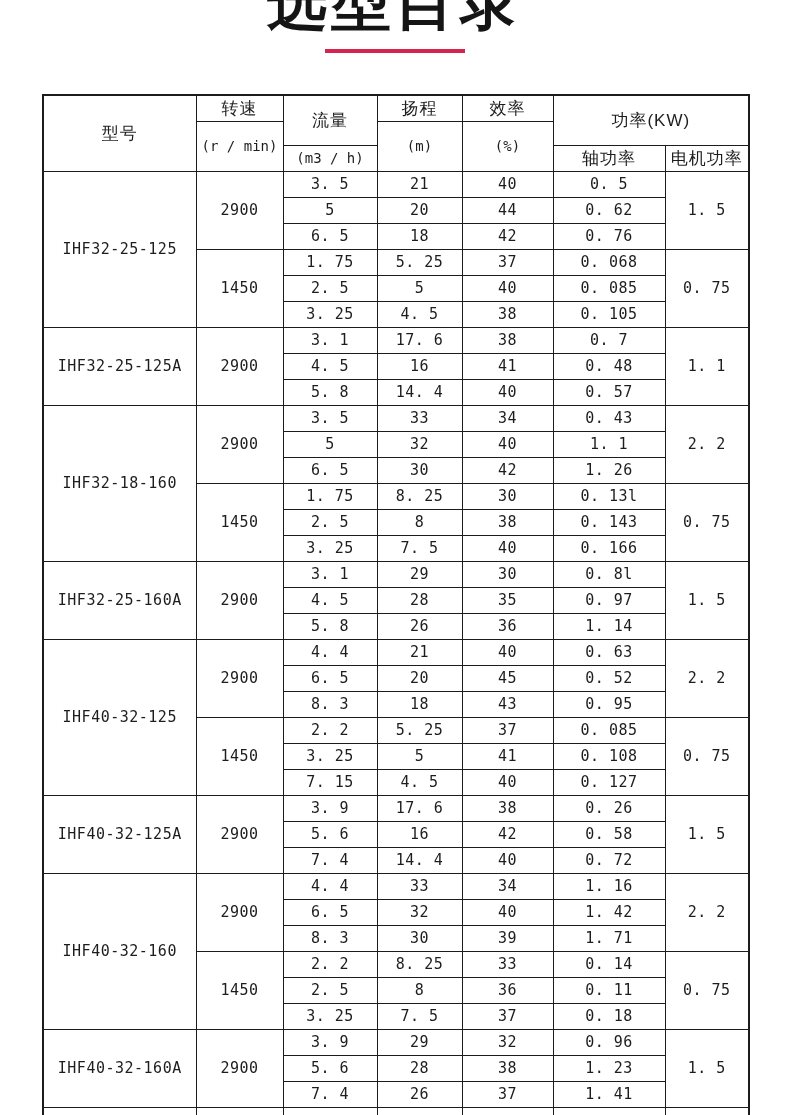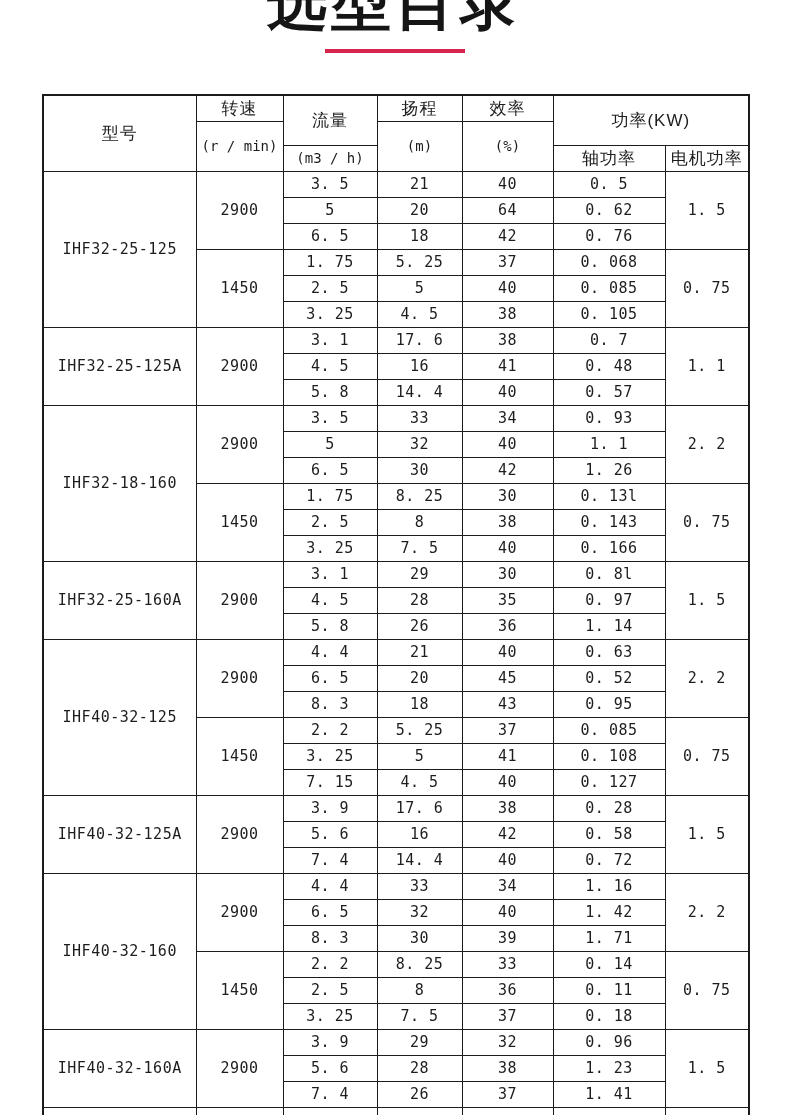--- a/index.html
+++ b/index.html
@@ -102,21 +102,21 @@
           <td class="num" rowspan="3">2900</td>
           <td class="num">3. 5</td>
           <td class="num">21</td>
           <td class="num">40</td>
           <td class="num">0. 5</td>
           <td class="num" rowspan="3">1. 5</td>
         </tr>
         <tr>
           <td class="num">5</td>
           <td class="num">20</td>
-          <td class="num">64</td>
+          <td class="num">44</td>
           <td class="num">0. 62</td>
         </tr>
         <tr>
           <td class="num">6. 5</td>
           <td class="num">18</td>
           <td class="num">42</td>
           <td class="num">0. 76</td>
         </tr>
         <tr>
           <td class="num" rowspan="3">1450</td>
@@ -158,21 +158,21 @@
           <td class="num">14. 4</td>
           <td class="num">40</td>
           <td class="num">0. 57</td>
         </tr>
         <tr>
           <td class="num" rowspan="6">IHF32-18-160</td>
           <td class="num" rowspan="3">2900</td>
           <td class="num">3. 5</td>
           <td class="num">33</td>
           <td class="num">34</td>
-          <td class="num">0. 93</td>
+          <td class="num">0. 43</td>
           <td class="num" rowspan="3">2. 2</td>
         </tr>
         <tr>
           <td class="num">5</td>
           <td class="num">32</td>
           <td class="num">40</td>
           <td class="num">1. 1</td>
         </tr>
         <tr>
           <td class="num">6. 5</td>
@@ -261,21 +261,21 @@
           <td class="num">4. 5</td>
           <td class="num">40</td>
           <td class="num">0. 127</td>
         </tr>
         <tr>
           <td class="num" rowspan="3">IHF40-32-125A</td>
           <td class="num" rowspan="3">2900</td>
           <td class="num">3. 9</td>
           <td class="num">17. 6</td>
           <td class="num">38</td>
-          <td class="num">0. 28</td>
+          <td class="num">0. 26</td>
           <td class="num" rowspan="3">1. 5</td>
         </tr>
         <tr>
           <td class="num">5. 6</td>
           <td class="num">16</td>
           <td class="num">42</td>
           <td class="num">0. 58</td>
         </tr>
         <tr>
           <td class="num">7. 4</td>

